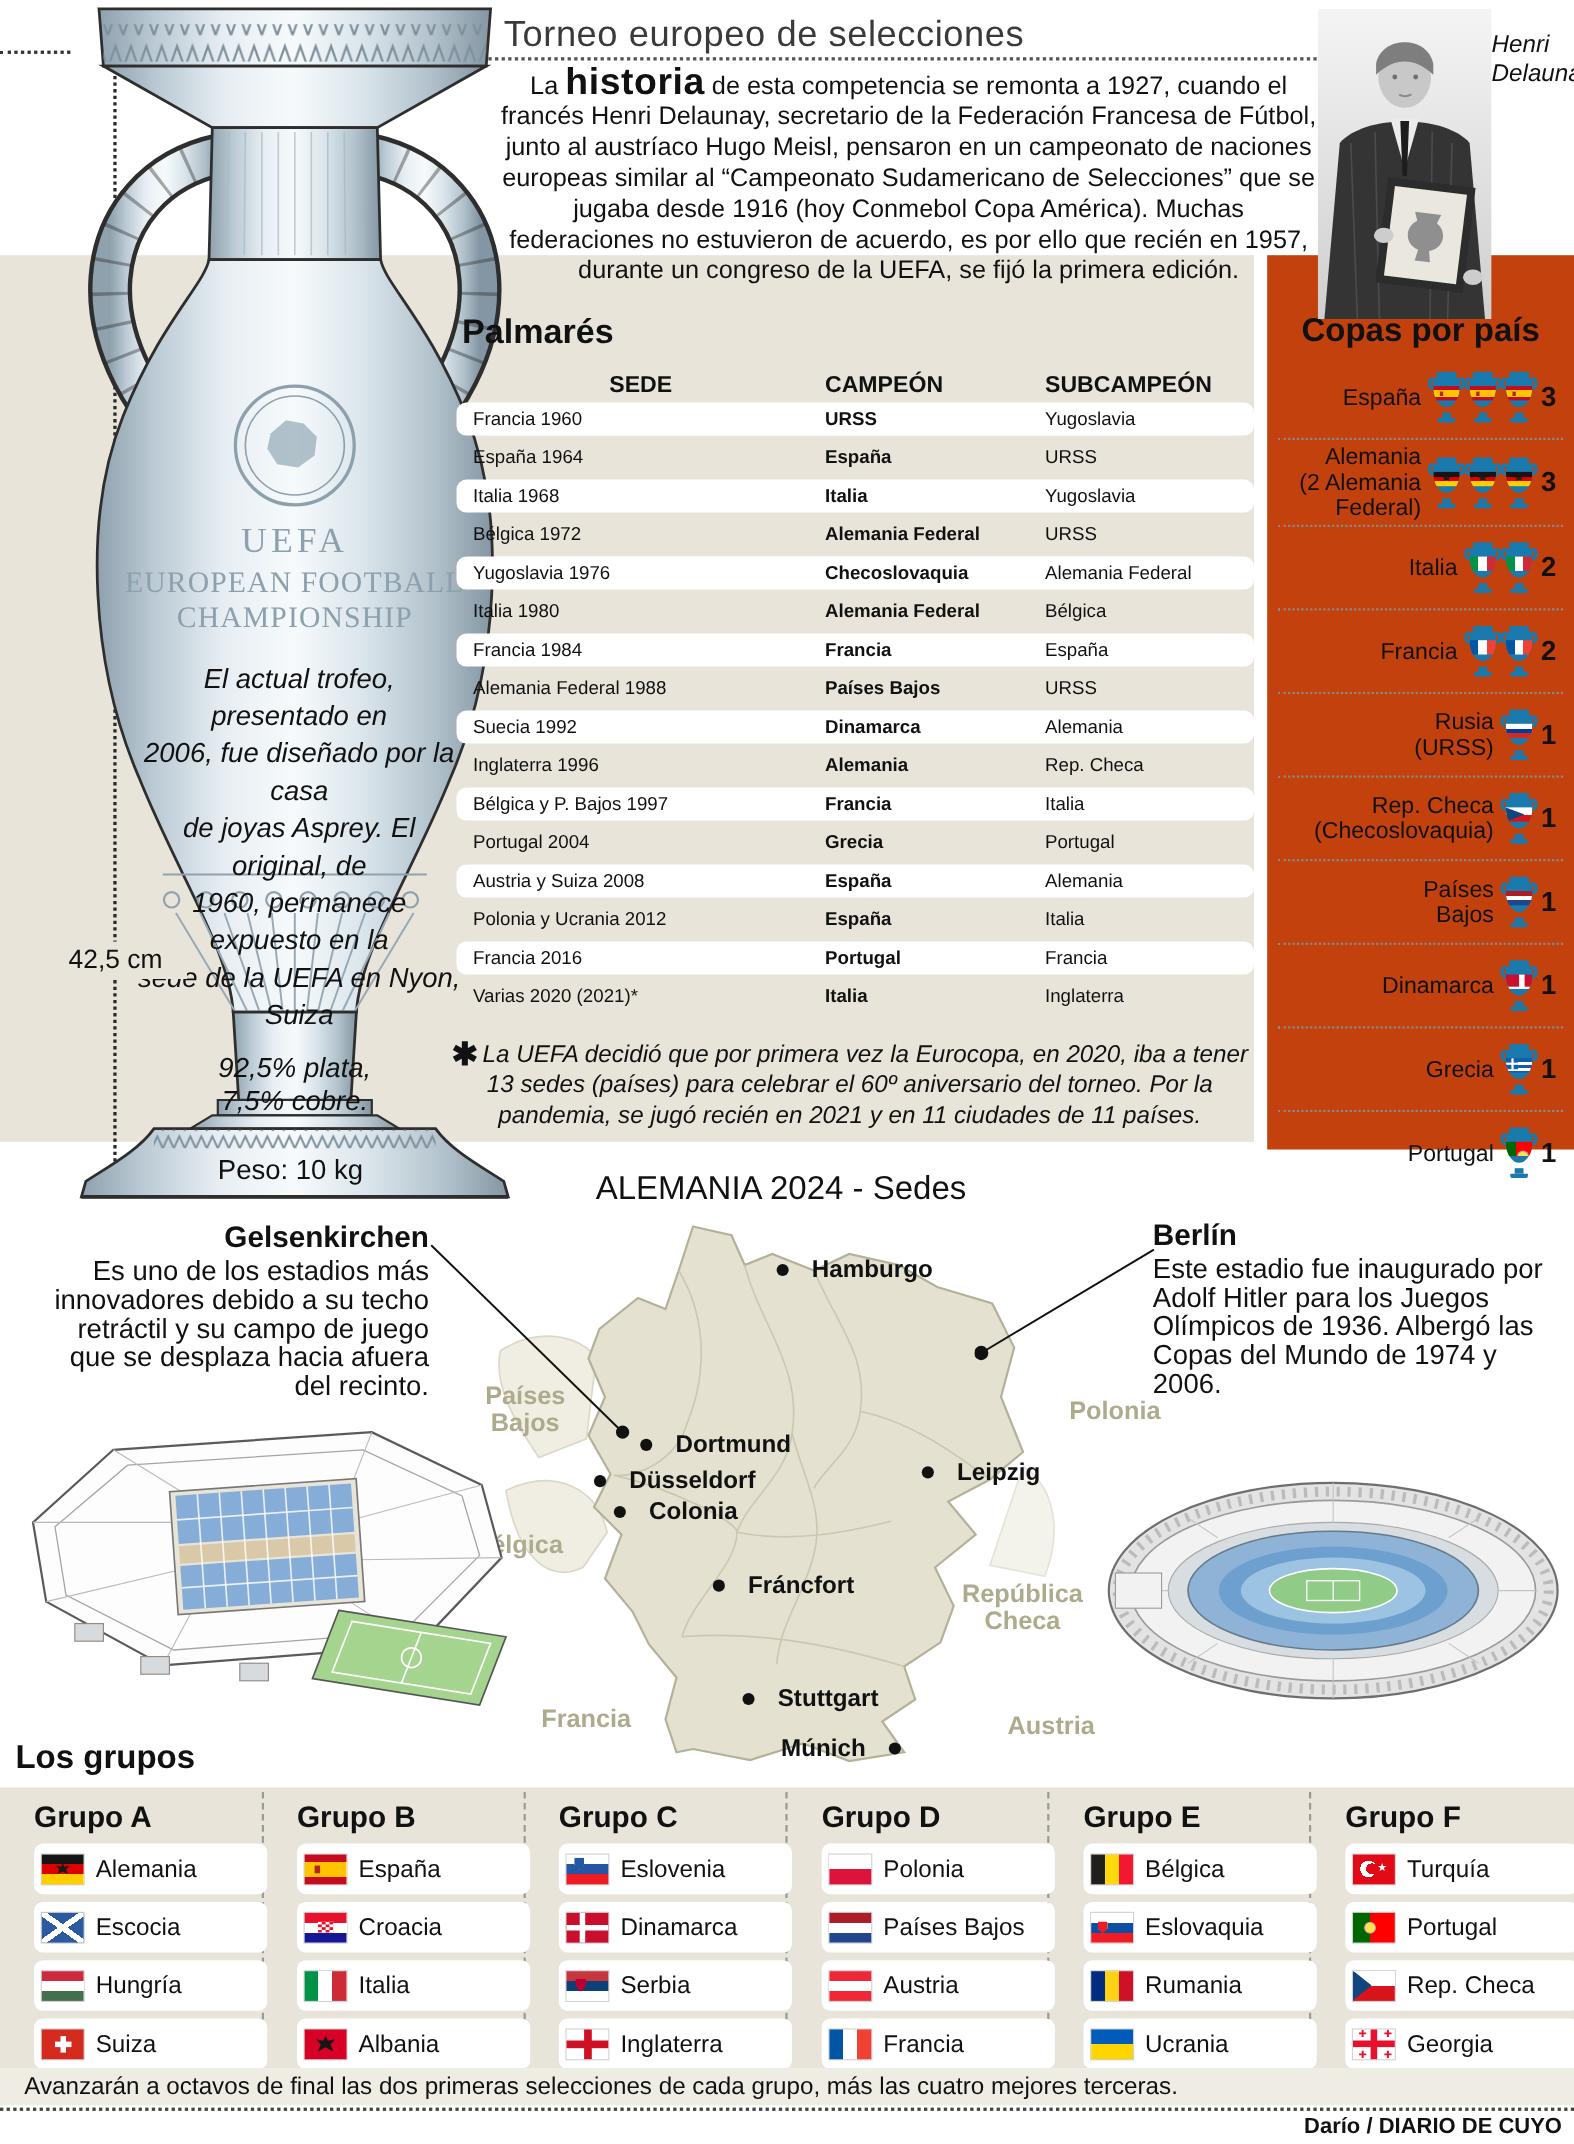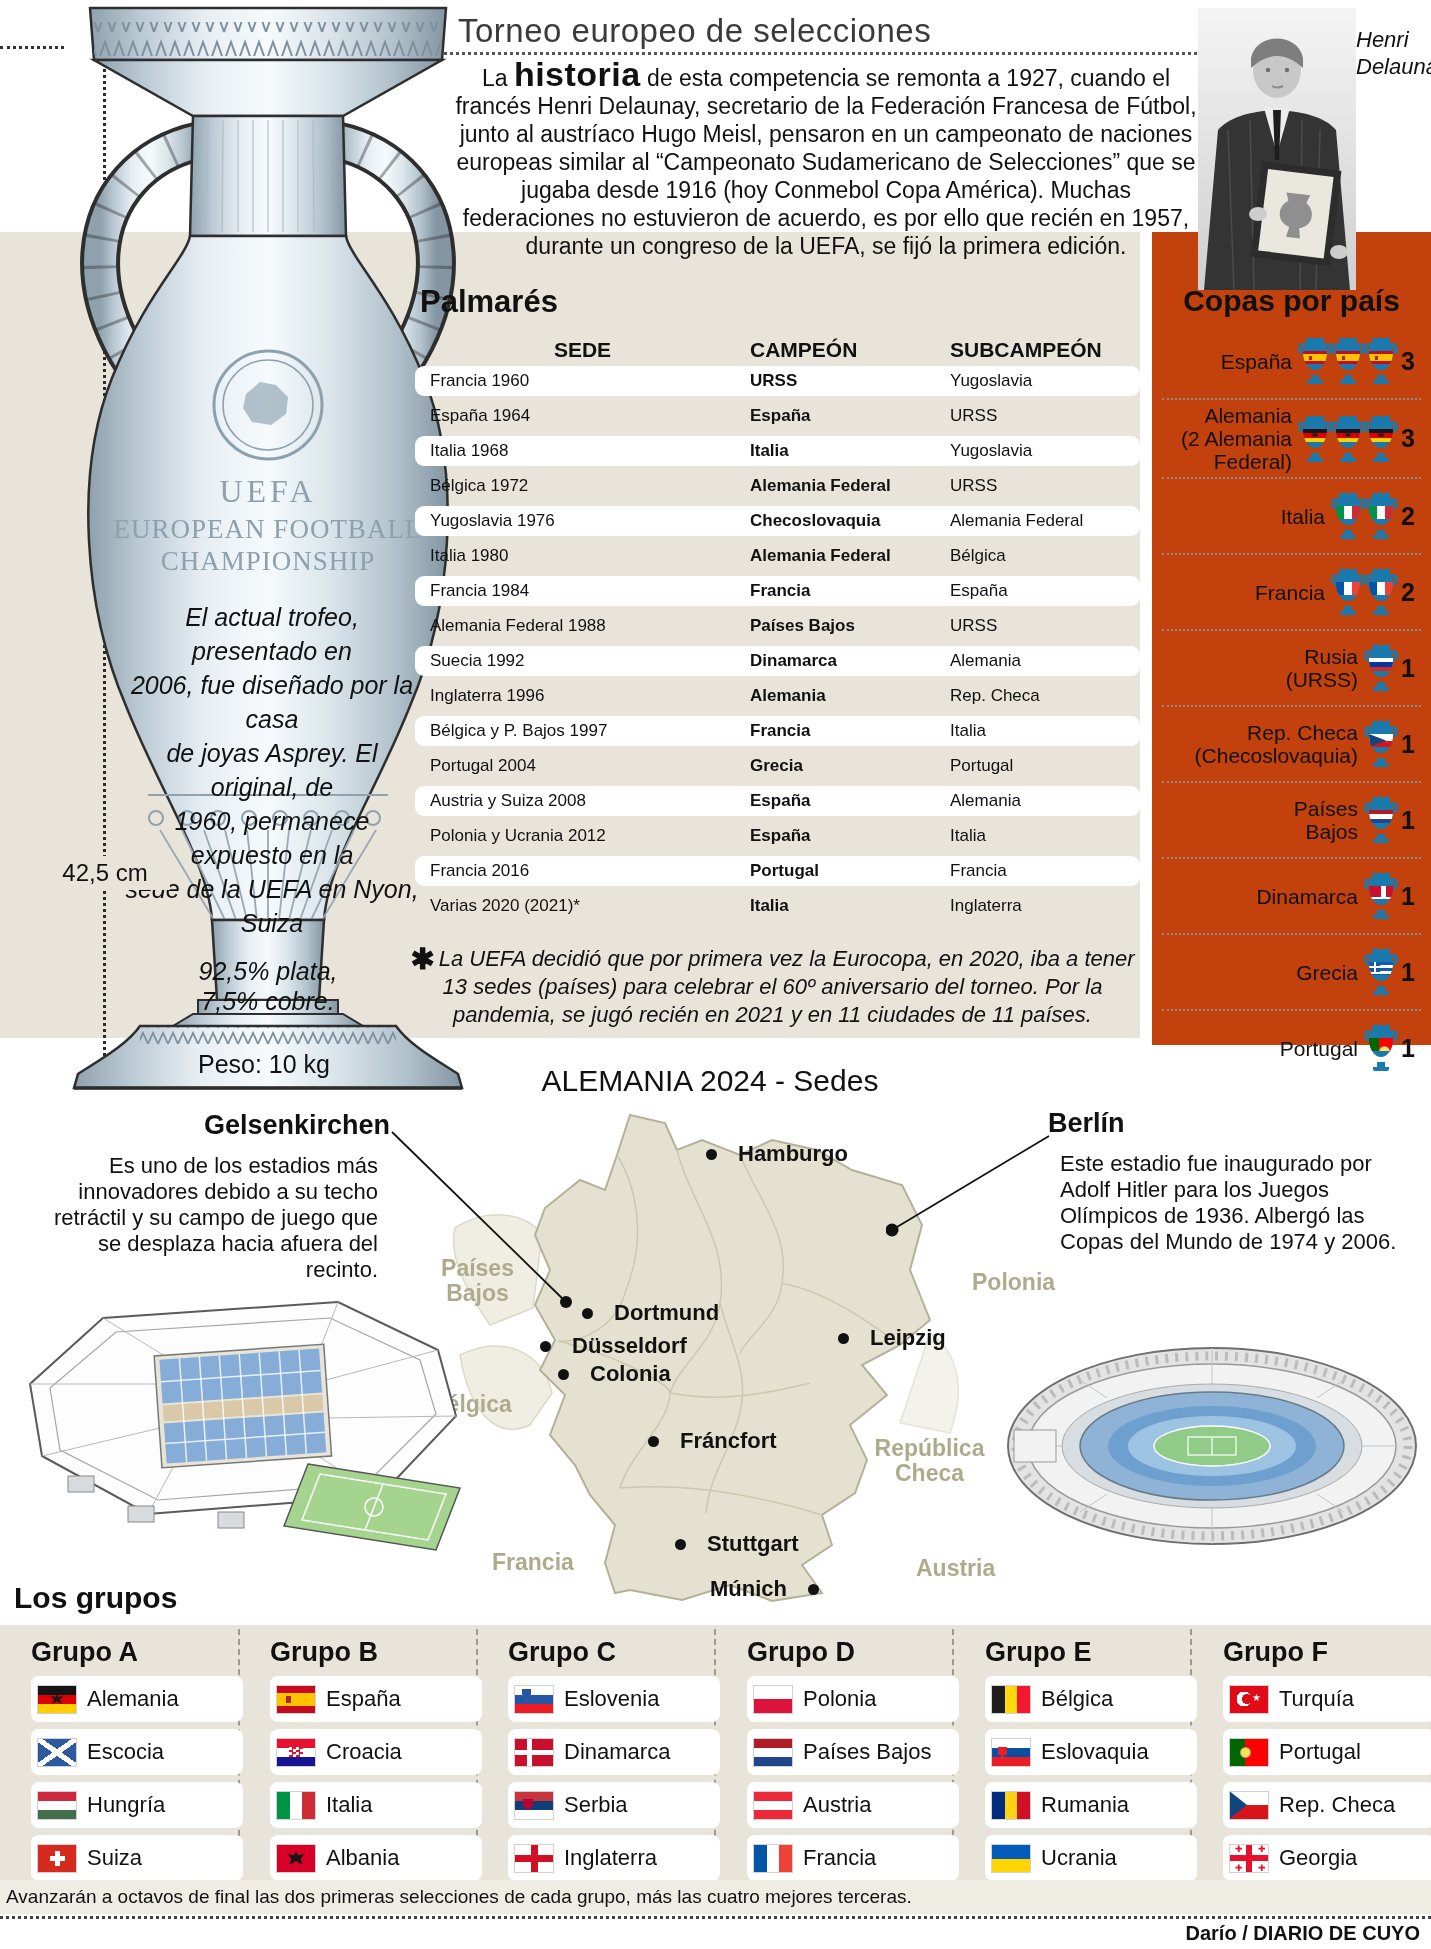--- a/index.html
+++ b/index.html
@@ -120,34 +120,34 @@
      background:linear-gradient(#fff,#fff) 50% 50%/2px 100% no-repeat,
                 linear-gradient(#fff,#fff) 50% 50%/100% 2px no-repeat,#0d5eaf}
   .f-georgia{background:linear-gradient(#e8112d,#e8112d) 50% 50%/6px 100% no-repeat,
              linear-gradient(#e8112d,#e8112d) 50% 50%/100% 6px no-repeat,#fff}
   .f-georgia::before,.f-georgia::after{position:absolute;left:5px;color:#e8112d;font-size:9px;word-spacing:13px;content:"✚ ✚"}
   .f-georgia::before{top:-1px}.f-georgia::after{bottom:-1px}
 
   
   .map-title{left:430px;top:1064px;width:560px;text-align:center;font-size:30px;font-weight:normal}
   .callout h3{margin:0 0 2px;font-size:27px;font-weight:bold}
-  .callout p{margin:12px;font-size:22px;line-height:26px}
+  .callout p{margin:0;font-size:25px;line-height:26px}
   .co-gelsen{left:25px;top:1110px;width:365px;text-align:right}
   .co-berlin{left:1048px;top:1108px;width:372px;text-align:left}
   .city{position:absolute;display:flex;align-items:center;gap:21px;font-size:22px;font-weight:bold;color:#111}
   .city .dot{width:11px;height:11px;border-radius:50%;background:#111;flex:none}
   .country-label{position:absolute;font-size:23px;font-weight:bold;color:#aeab8d;text-align:center;line-height:25px;white-space:pre-line}
 
   
   .groups-title{left:14px;top:1581px;font-size:30px;font-weight:bold}
   .gsep{position:absolute;top:4px;bottom:4px;border-left:2px dashed #9b9b90}
   .gcol{position:absolute;top:0;width:238px;padding-left:31px;box-sizing:border-box}
   .gcol h4{margin:12px 0 8px;font-size:27px;font-weight:bold}
   .team{display:flex;align-items:center;gap:11px;width:212px;height:46px;background:#fff;border-radius:8px;margin-bottom:7px;padding-left:7px;box-sizing:border-box;font-size:22px}
-  .groups-footer{font-size:19px;padding-left:6px}
+  .groups-footer{font-size:22px;padding-left:22px}
   .rule-bottom{left:0;top:1916px;width:1431px;border-top:3px dotted #444}
   .credit{left:0;top:1922px;width:1420px;text-align:right;font-size:20px;font-weight:bold}
 </style>
 </head>
 <body>
 
 <div class="page">
 
   <div class="abs panel-main"></div>
   <div class="abs panel-copas">

